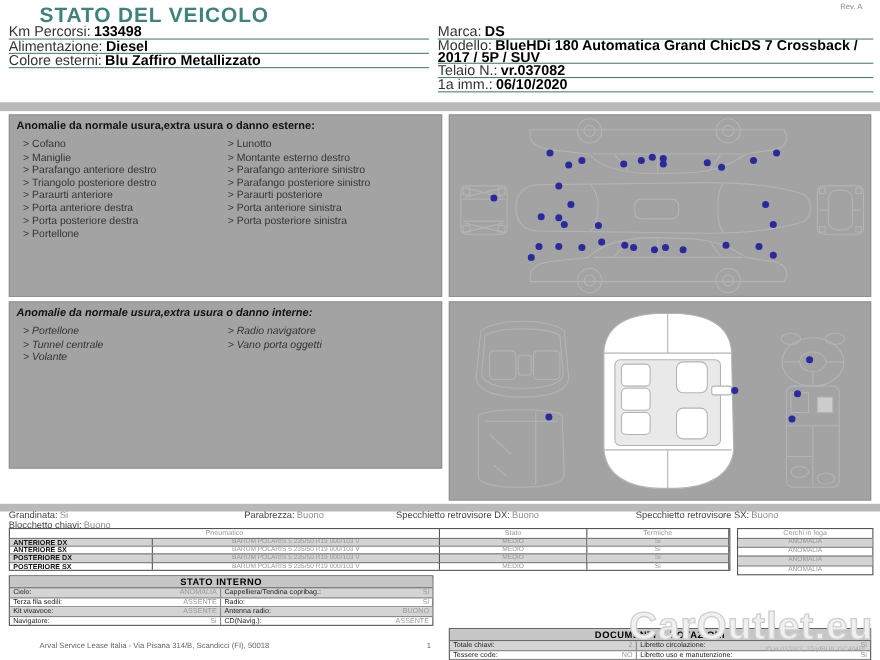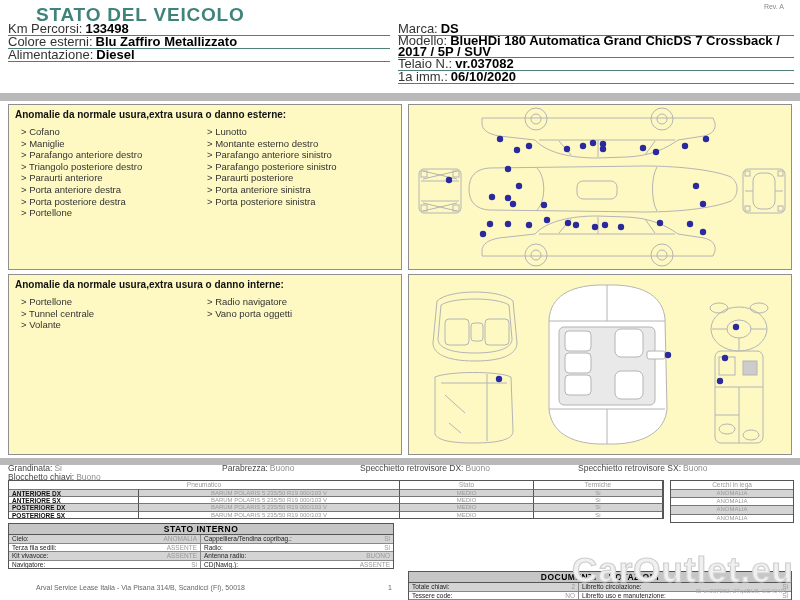--- a/index.html
+++ b/index.html
@@ -17,24 +17,24 @@
   .info-right{left:398px;width:396px;}
   .info-row{height:12px;line-height:12px;border-bottom:1px solid #4e7f78;
     font-size:13px;white-space:nowrap;overflow:hidden;}
   .info-row.tall{height:21px;line-height:10.5px;white-space:normal;}
   .info-row .lbl{color:#333;}
   .info-row .val{font-weight:bold;color:#000;margin-left:3px;}
   .graybar{position:absolute;left:0;width:800px;background:#b9b9b9;}
   #bar1{top:93px;height:8px;}
   #bar2{top:458px;height:7px;}
   
-  .panel{position:absolute;border:1px solid #8f8f8f;background:#fef9c3;box-sizing:border-box;}
+  .panel{position:absolute;border:1px solid #8f8f8f;background:#a3a3a3;box-sizing:border-box;}
   #ext-anom{left:8px;top:104px;width:394px;height:166px;}
   #ext-diag{left:408px;top:104px;width:384px;height:166px;}
-  #int-anom{left:8px;top:274px;width:394px;height:181px;}
+  #int-anom{left:8px;top:274px;width:394px;height:152px;font-style:italic;}
   #int-diag{left:408px;top:274px;width:384px;height:181px;}
   .panel-title{font-size:10px;font-weight:bold;color:#111;padding:4px 6px 2px 6px;}
   .anom-col{position:absolute;top:21px;}
   .anom-col.c1{left:12px;}
   .anom-col.c2{left:198px;}
   .li{font-size:9.5px;line-height:11.6px;color:#333;white-space:nowrap;}
   .li::before{content:"> ";color:#333;}
   .diag-svg{position:absolute;left:0;top:0;}
   
   .sum-item{position:absolute;font-size:8.5px;color:#444;white-space:nowrap;}
@@ -85,24 +85,24 @@
 <body>
 
 <div class="doc-title">STATO DEL VEICOLO</div>
 <div class="rev">Rev. A</div>
 
 <div class="info-col info-left">
   <div class="info-row">
     <span class="lbl">Km Percorsi:</span><span class="val">133498</span>
   </div>
   <div class="info-row">
+    <span class="lbl">Alimentazione:</span><span class="val">Diesel</span>
+  </div>
+  <div class="info-row">
     <span class="lbl">Colore esterni:</span><span class="val">Blu Zaffiro Metallizzato</span>
-  </div>
-  <div class="info-row">
-    <span class="lbl">Alimentazione:</span><span class="val">Diesel</span>
   </div>
 </div>
 
 <div class="info-col info-right">
   <div class="info-row">
     <span class="lbl">Marca:</span><span class="val">DS</span>
   </div>
   <div class="info-row tall">
     <span class="lbl">Modello:</span><span class="val">BlueHDi 180 Automatica Grand ChicDS 7 Crossback / 2017 / 5P / SUV</span>
   </div>

